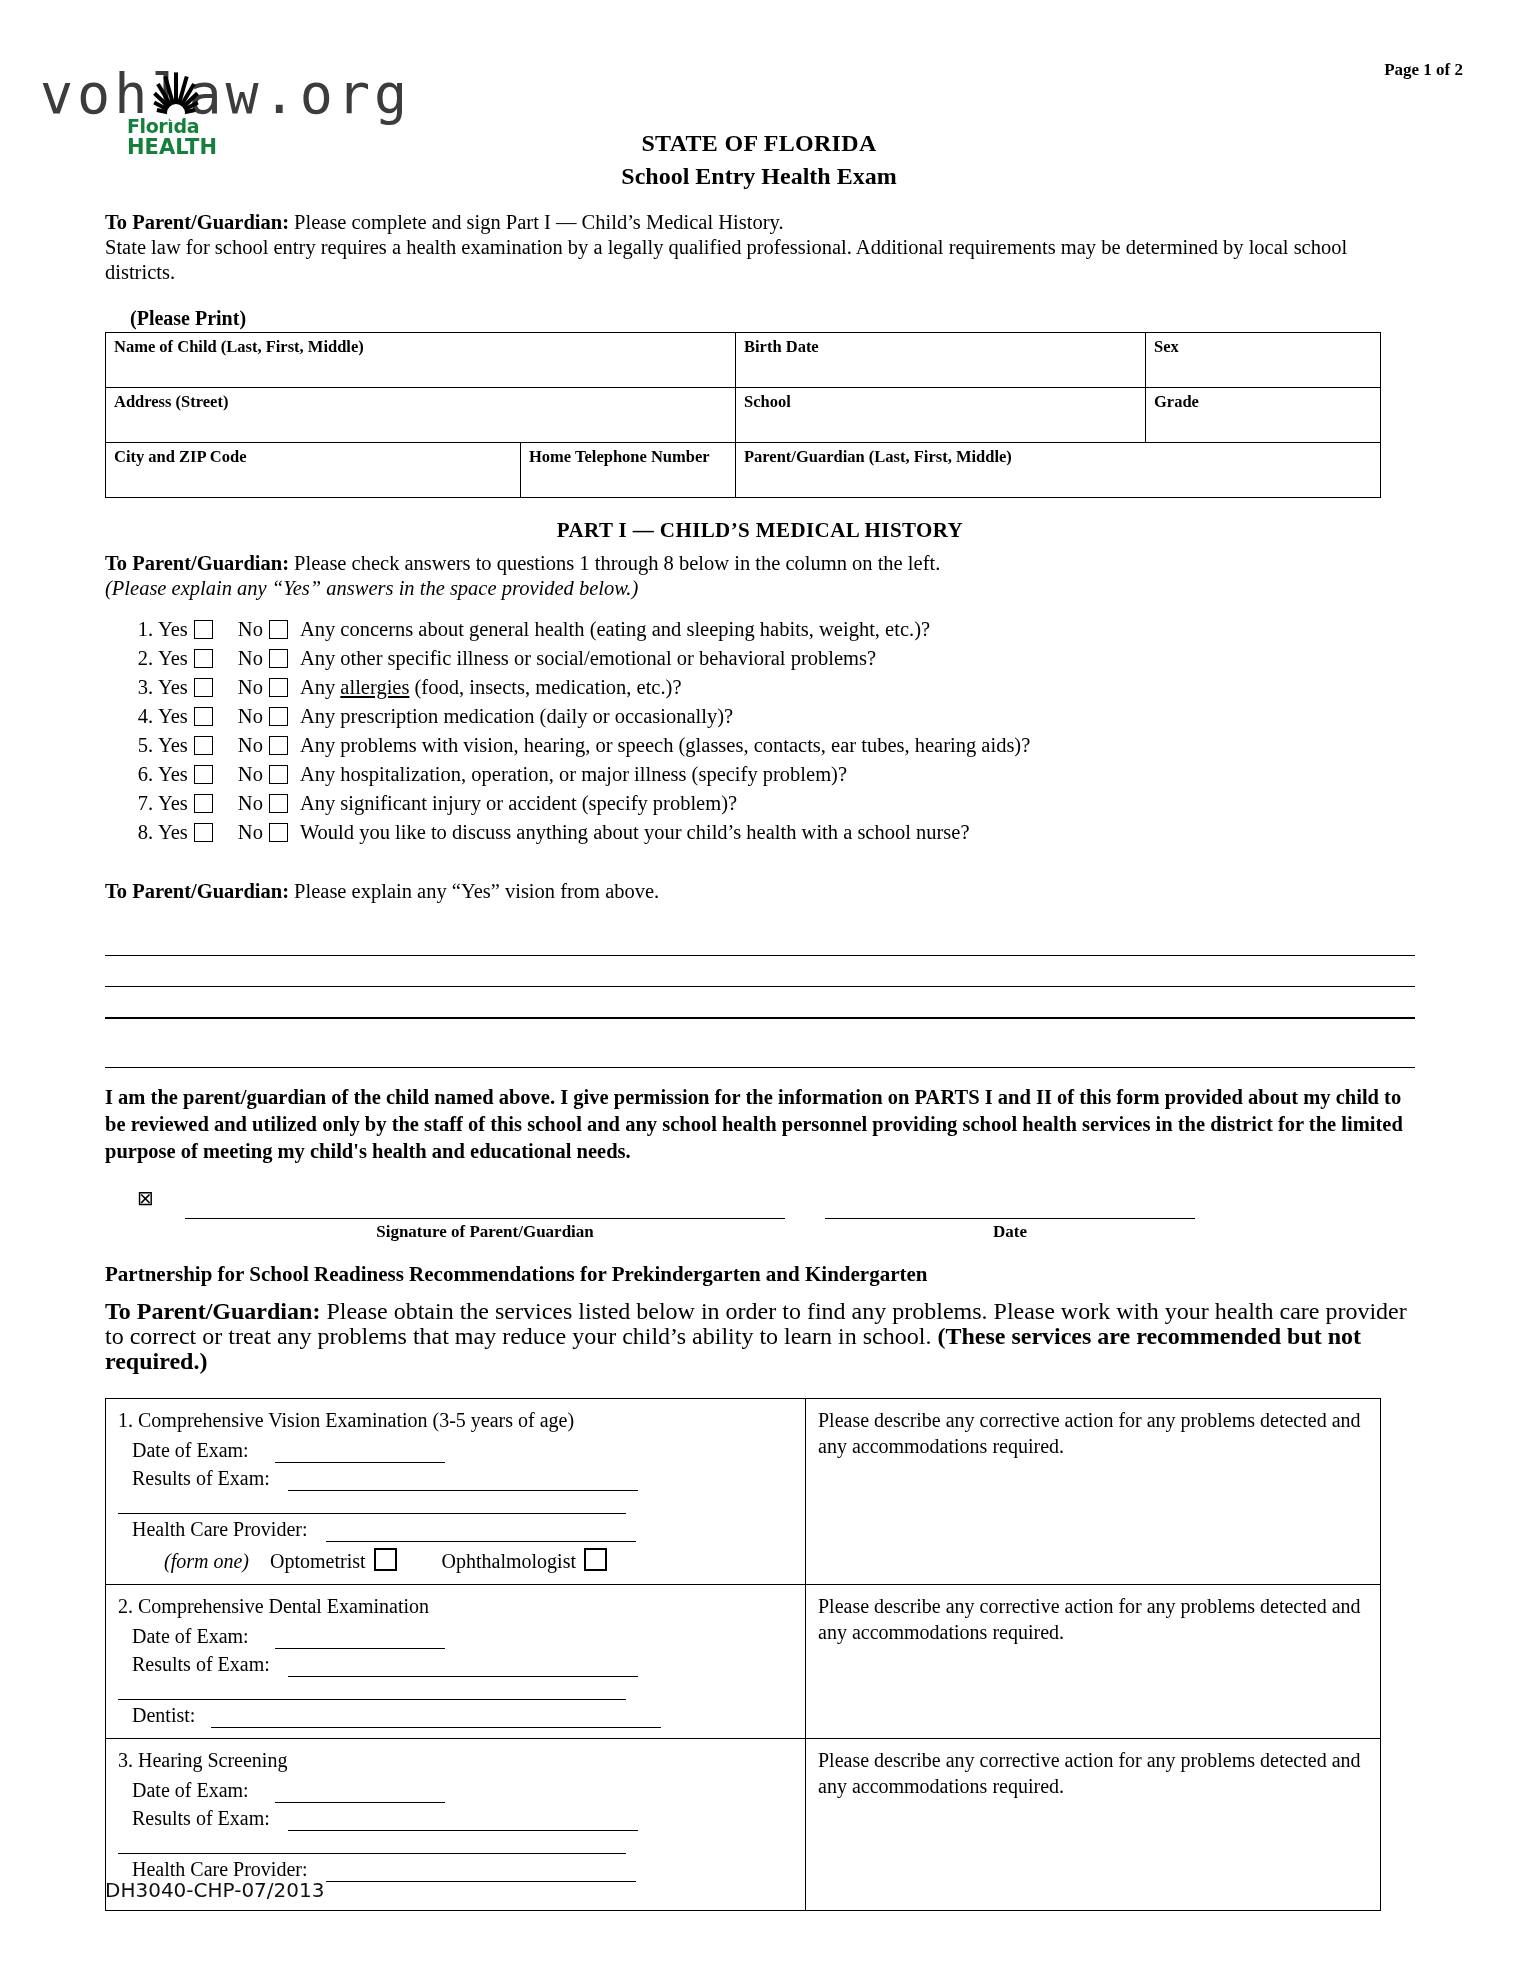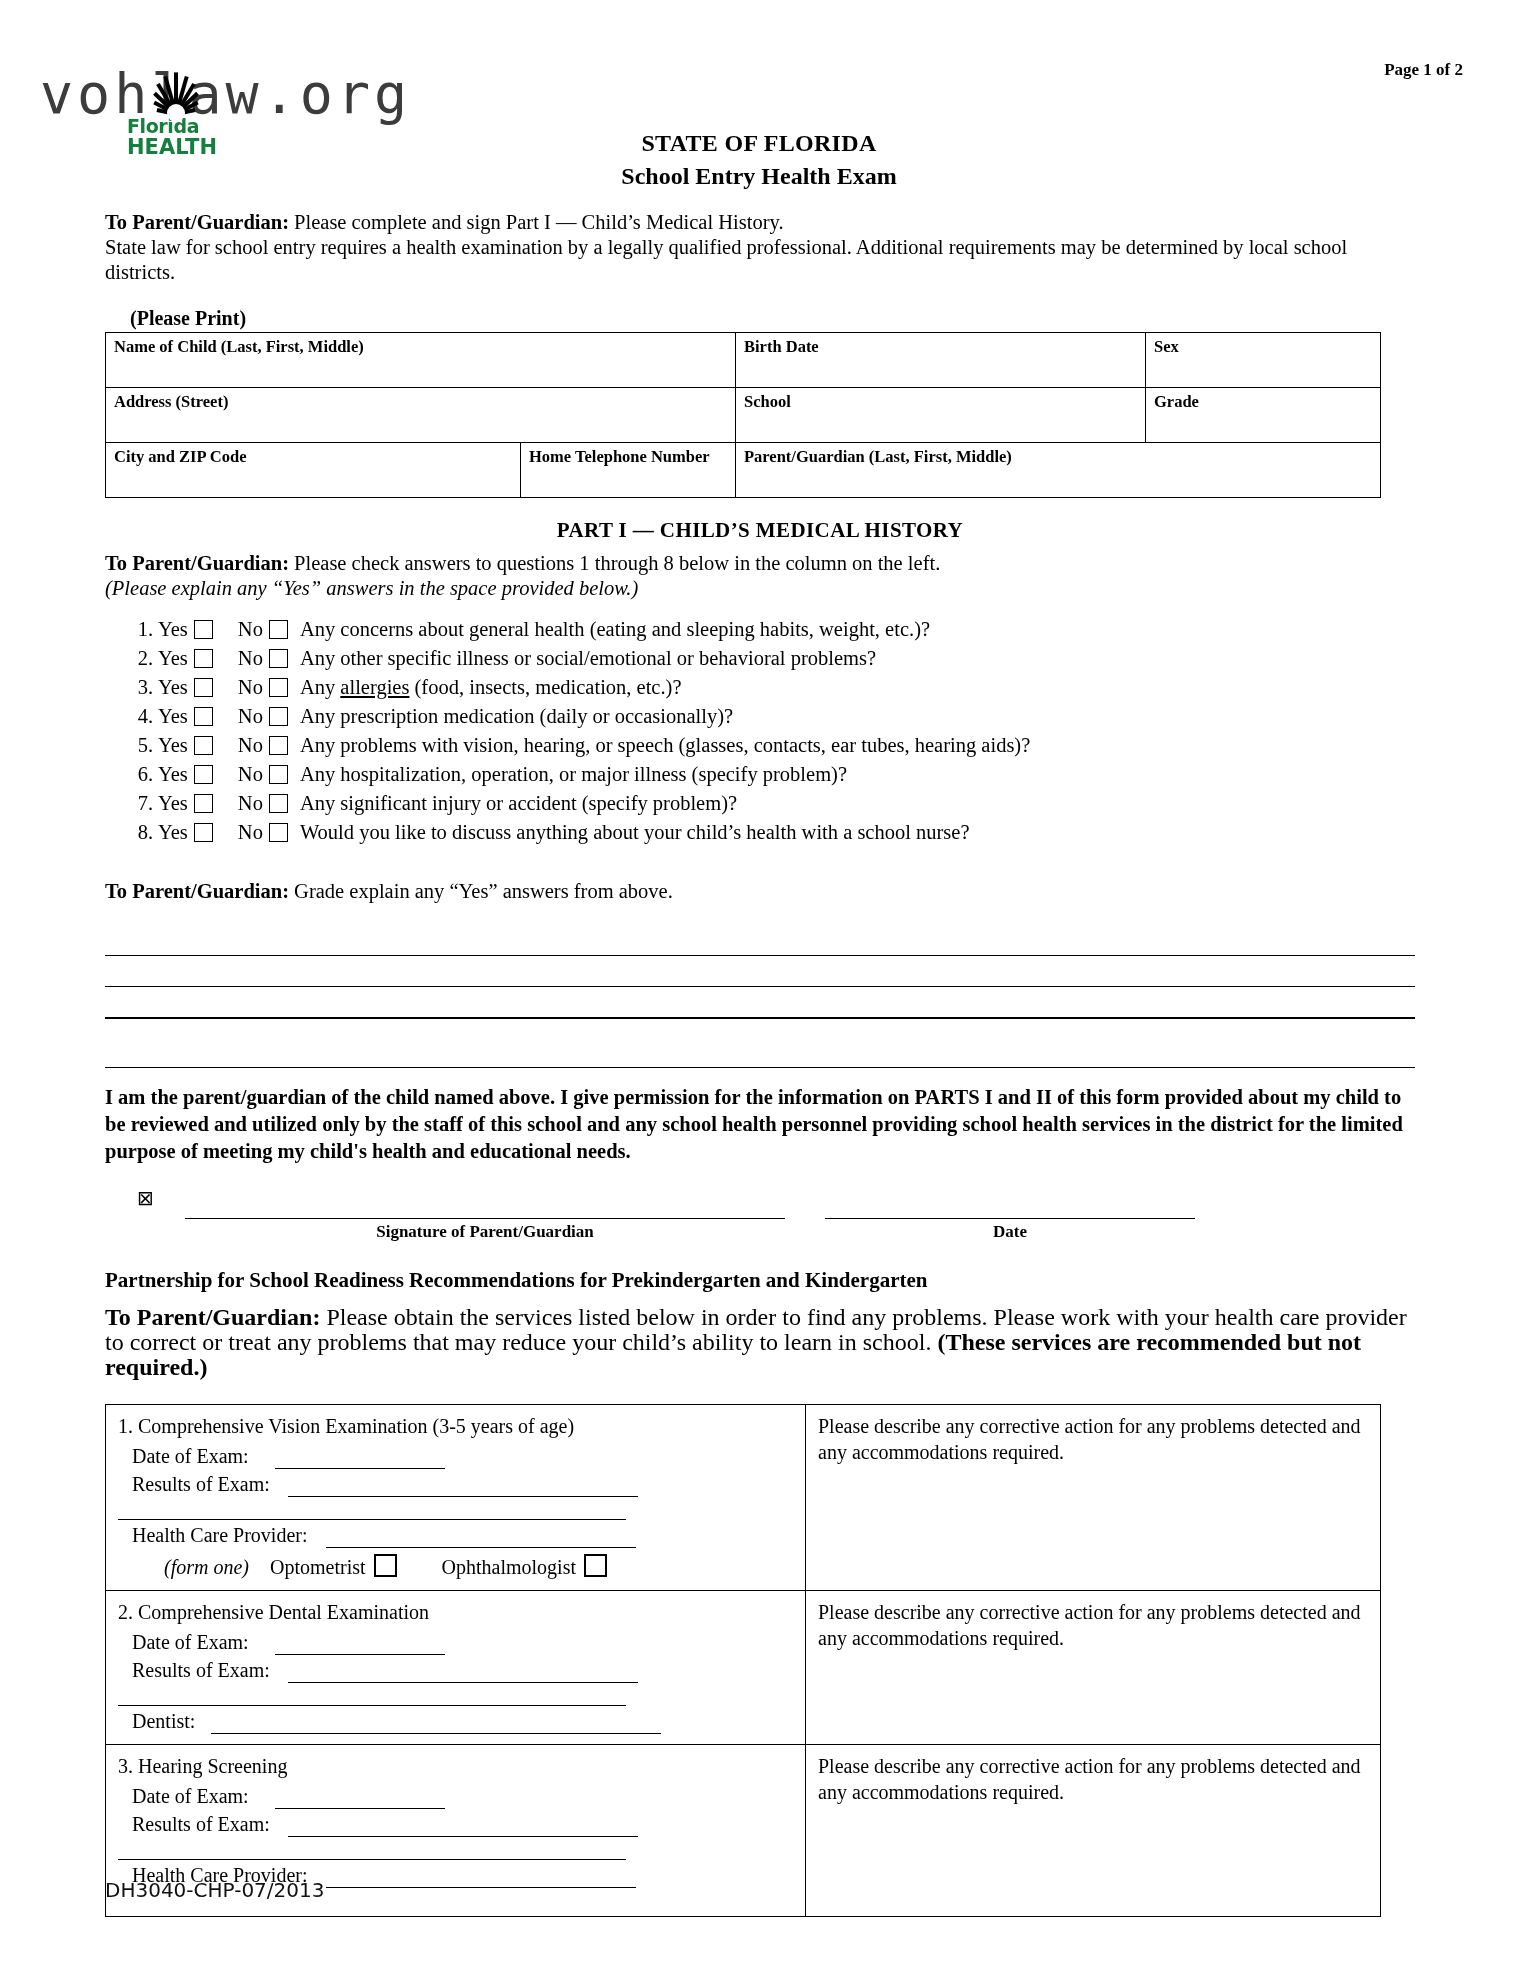--- a/index.html
+++ b/index.html
@@ -259,21 +259,21 @@
     top: 36px;
     width: 370px;
     text-align: center;
     font-weight: bold;
     font-size: 17px;
   }
 
   .partnership {
     font-weight: bold;
     font-size: 21px;
-    margin-top: 22px;
+    margin-top: 16px;
   }
   .pinstr {
     font-size: 24px;
     line-height: 25px;
     margin-top: 12px;
   }
 
   
   table.svc {
     border-collapse: collapse;
@@ -475,21 +475,21 @@
       <div class="qrow">
         <span class="qnum">8.</span>
         <span class="qyes">Yes</span>
         <span class="cbox"></span>
         <span class="qno">No</span>
         <span class="cbox"></span>
         <span class="qtext">Would you like to discuss anything about your child’s health with a school nurse?</span>
       </div>
     </div>
 
-    <p class="explain-line"><span class="bold">To Parent/Guardian:</span><span> Grade explain any “Yes” answers from above.</span></p>
+    <p class="explain-line"><span class="bold">To Parent/Guardian:</span><span> Please explain any “Yes” vision from above.</span></p>
 
     <div class="rules">
       <div class="rule"></div>
       <div class="rule"></div>
       <div class="rule thick"></div>
       <div class="rule tall"></div>
     </div>
 
     <p class="perm">I am the parent/guardian of the child named above.  I give permission for the information on PARTS I and II of this form provided about my child to be reviewed and utilized only by the staff of this school and any school health personnel providing school health services in the district for the limited purpose of meeting my child's health and educational needs.</p>
 

